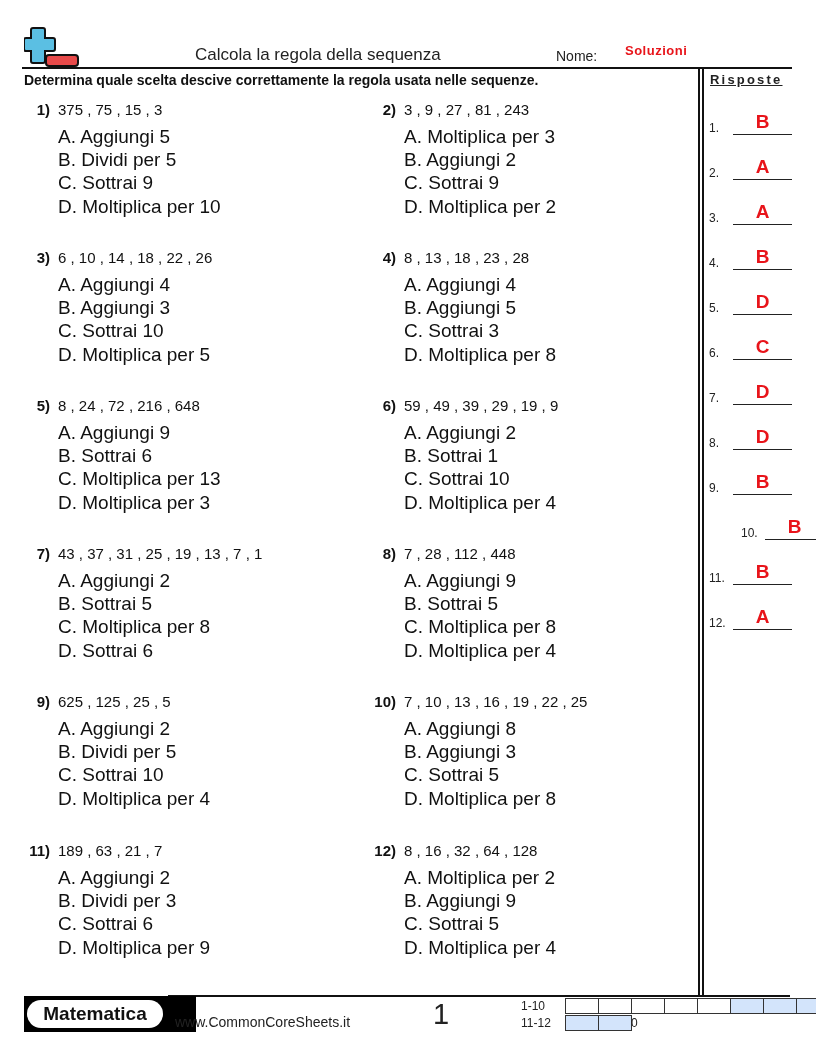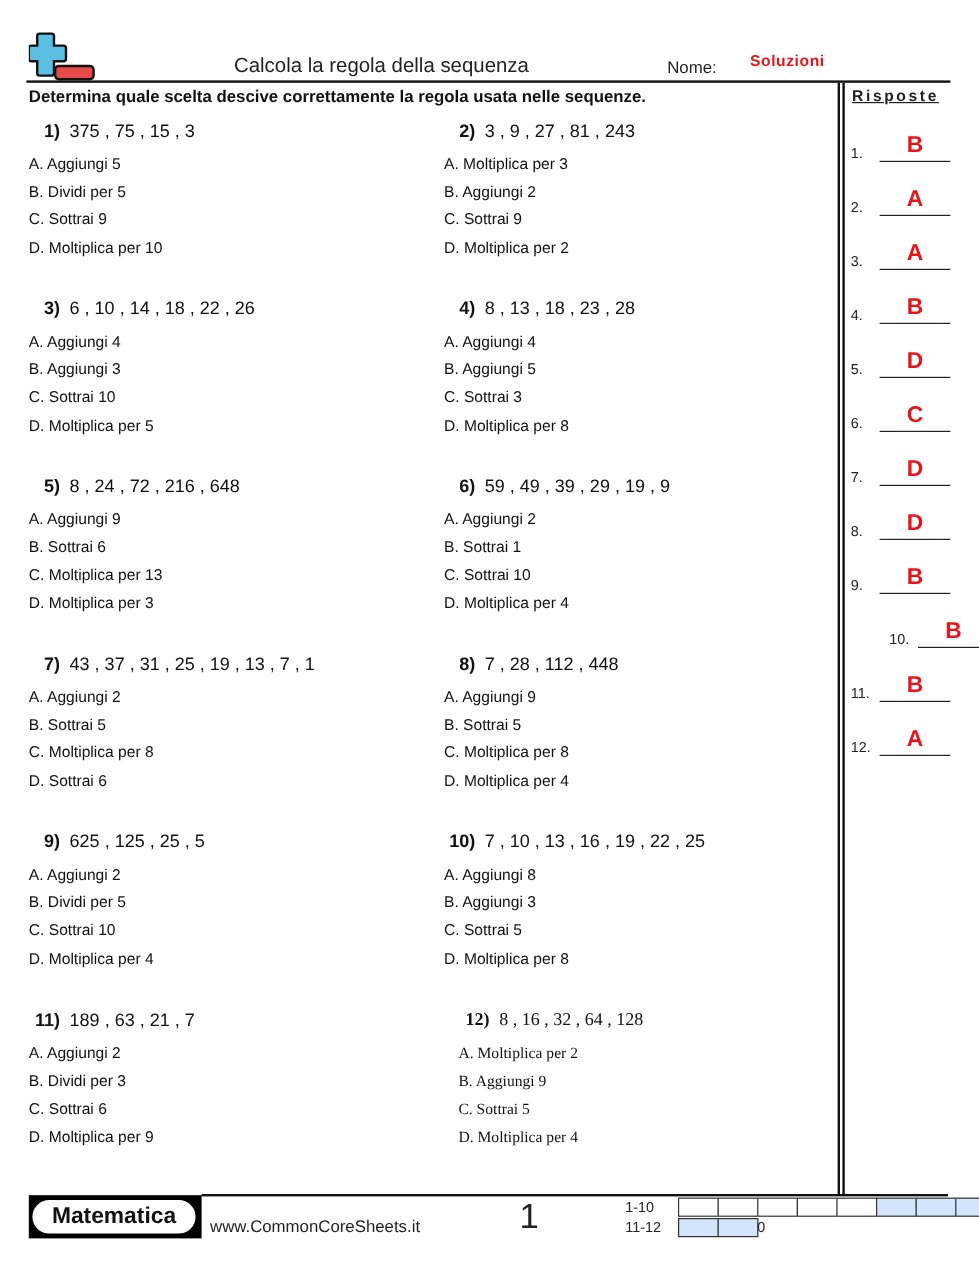--- a/index.html
+++ b/index.html
@@ -23,24 +23,24 @@
 
   .answer-row { position: absolute; left: 709px; width: 84px; height: 30px; }
   .answer-num { position: absolute; left: 0; bottom: 0; font-size: 12px; color: #222; }
   .answer-line { position: absolute; left: 24px; bottom: 0; width: 59px; height: 1px; background: #222; }
   .answer-val { position: absolute; left: 24px; width: 59px; bottom: 2px; text-align: center; font-size: 19px; font-weight: bold; color: #e8141a; }
 
   .problem { position: absolute; width: 320px; }
   .p-head { position: relative; height: 24px; font-size: 15px; }
   .p-num { position: absolute; right: calc(100% - 26px); top: 0; font-weight: bold; white-space: nowrap; }
   .p-seq { position: absolute; left: 34px; top: 0; white-space: nowrap; }
-  .p-opt { font-size: 13px; line-height: 23.2px; white-space: nowrap; }
+  .p-opt { margin-left: 34px; font-size: 19px; line-height: 23.2px; white-space: nowrap; }
 
   .bottom-rule { position: absolute; left: 168px; top: 995px; width: 622px; height: 1.5px; background: #111; }
-  .brand-box { position: absolute; left: 24px; top: 996px; width: 144px; height: 36px; background: #000; }
+  .brand-box { position: absolute; left: 24px; top: 996px; width: 172px; height: 36px; background: #000; }
   .brand-pill { position: absolute; left: 3px; top: 4px; width: 136px; height: 28px; background: #fff; border-radius: 14px; text-align: center; font-weight: bold; font-size: 19px; line-height: 28px; color: #111; }
   .site { position: absolute; left: 175px; top: 1014px; font-size: 14px; color: #222; }
   .page-num { position: absolute; left: 433px; top: 998px; font-size: 29px; color: #222; }
 
   .score-label { position: absolute; font-size: 12px; color: #222; width: 40px; }
   .score-row { position: absolute; display: flex; height: 16px; }
   .score-cell { width: 23px; height: 16px; border: 1px solid #333; margin-left: -1px; font-size: 12px; line-height: 14px; text-align: center; color: #222; background: #fff; padding-left: 32px; }
   .score-cell.hl { background: #d3e4fb; }
 </style>
 </head>
@@ -229,21 +229,21 @@
     <div class="problem" style="left: 24px; top: 842px;">
       <div class="p-head">
         <span class="p-num">11)</span>
         <span class="p-seq">189 , 63 , 21 , 7</span>
       </div>
       <div class="p-opt">A. Aggiungi 2</div>
       <div class="p-opt">B. Dividi per 3</div>
       <div class="p-opt">C. Sottrai 6</div>
       <div class="p-opt">D. Moltiplica per 9</div>
     </div>
-    <div class="problem" style="left: 382px; top: 842px; font-family: Liberation Serif, serif;">
+    <div class="problem" style="left: 370px; top: 842px;">
       <div class="p-head">
         <span class="p-num">12)</span>
         <span class="p-seq">8 , 16 , 32 , 64 , 128</span>
       </div>
       <div class="p-opt">A. Moltiplica per 2</div>
       <div class="p-opt">B. Aggiungi 9</div>
       <div class="p-opt">C. Sottrai 5</div>
       <div class="p-opt">D. Moltiplica per 4</div>
     </div>
   </div>

